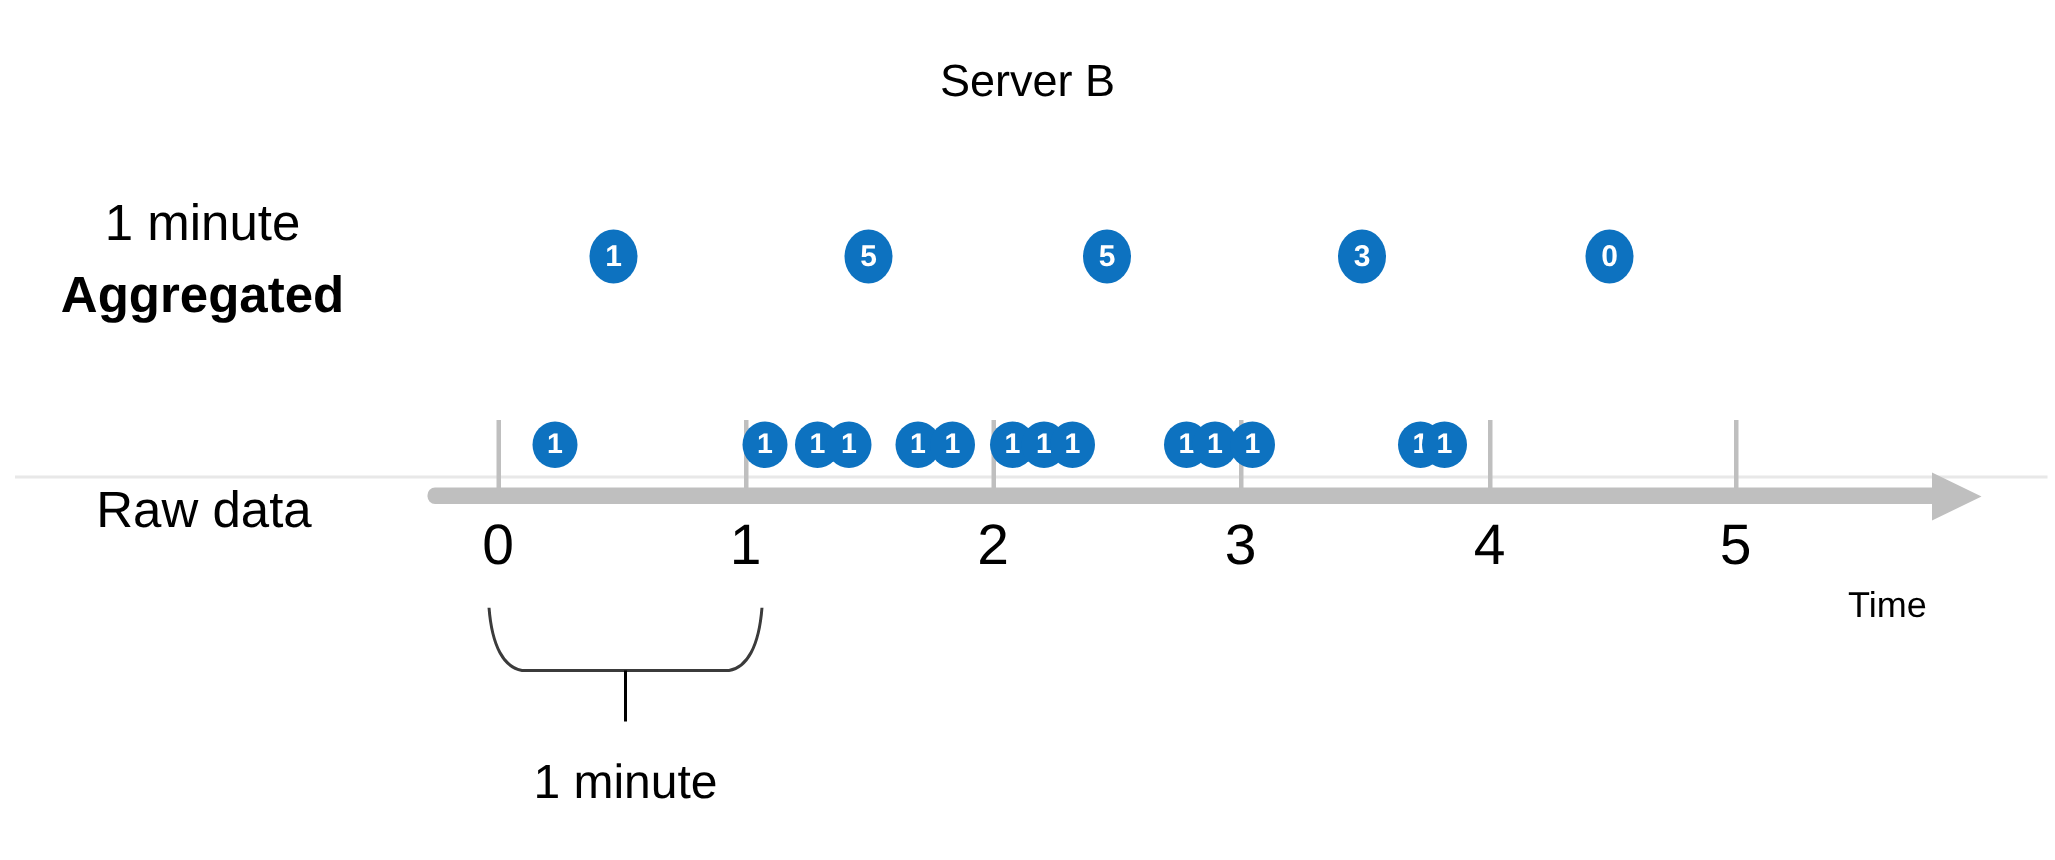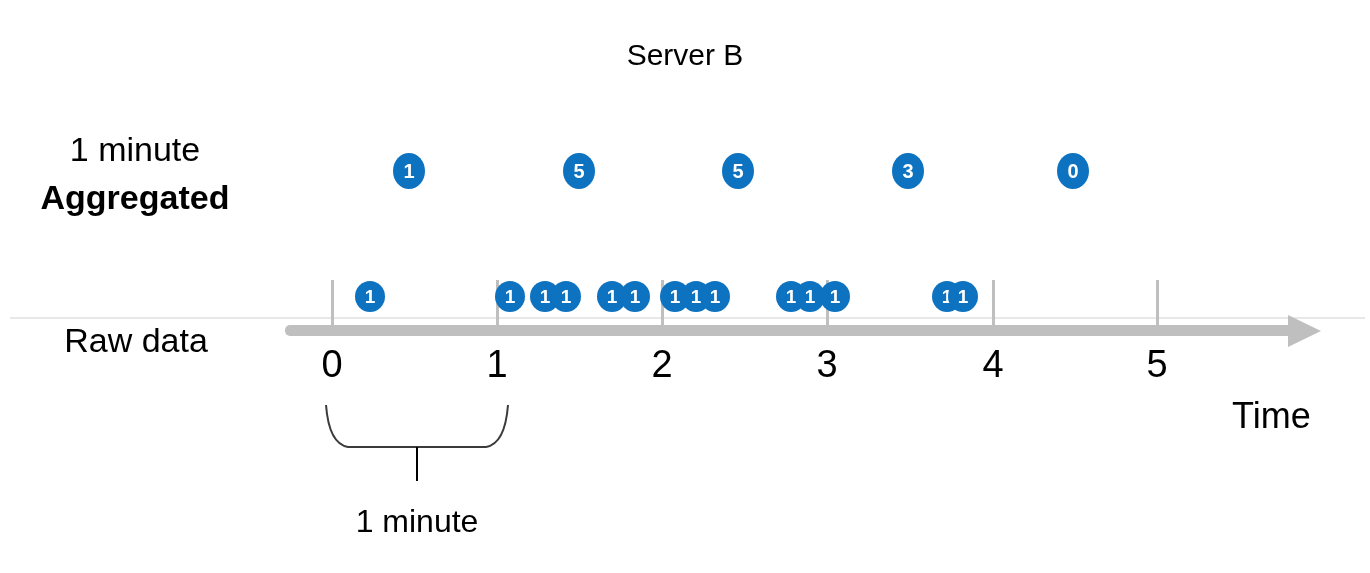--- a/index.html
+++ b/index.html
@@ -98,22 +98,22 @@
     width: 60px;
     margin-left: -30px;
     text-align: center;
     font-size: 38px;
     line-height: 48px;
     color: #000000;
   }
   #time-label {
     position: absolute;
     left: 1232px;
-    top: 394px;
-    font-size: 36px;
+    top: 382px;
+    font-size: 24px;
     line-height: 44px;
     color: #000000;
     white-space: nowrap;
   }
 
   
   .badge {
     position: absolute;
     background: #0d72c0;
     color: #ffffff;

